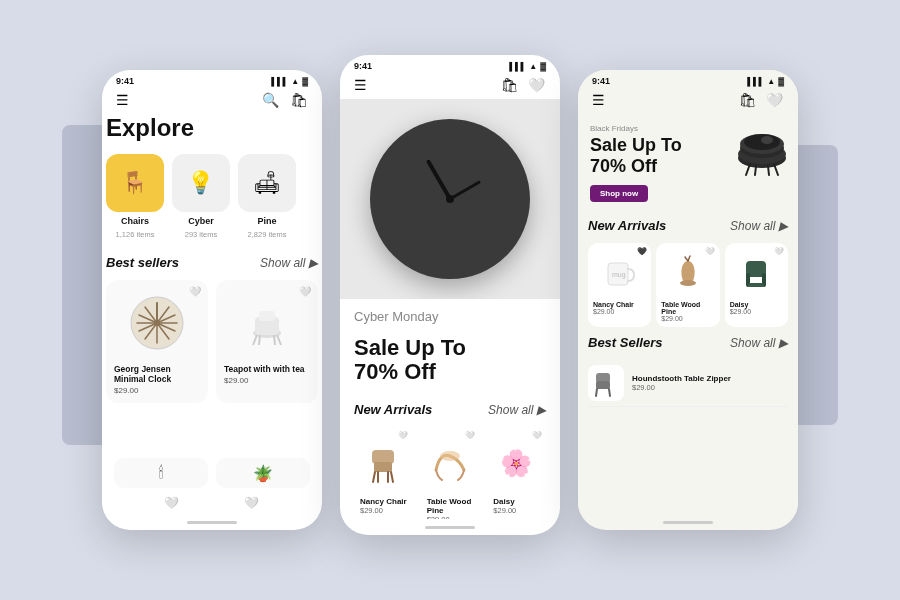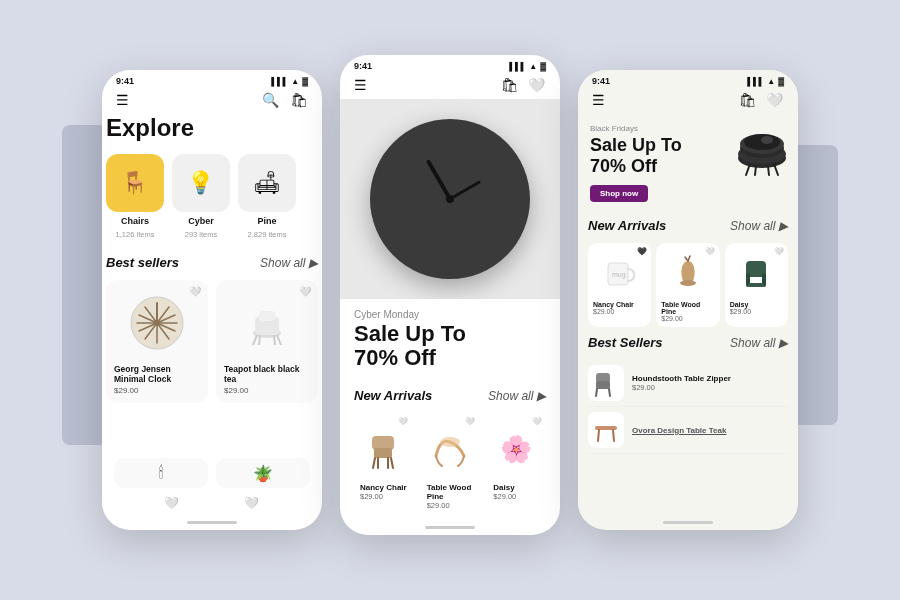--- a/index.html
+++ b/index.html
@@ -248,23 +248,23 @@
       transform-origin: bottom center;
       border-radius: 2px;
     }
     .clock-dot {
       width: 8px; height: 8px;
       background: #111;
       border-radius: 50%;
       z-index: 1;
     }
     .cyber-label {
-      font-size: 10px;
+      font-size: 13px;
       color: #888;
-      margin-bottom: 2px;
+      margin-bottom: 12px;
     }
     .sale-big {
       font-size: 22px;
       font-weight: 800;
       color: #111;
       line-height: 1.1;
       margin-bottom: 10px;
     }
     .middle-content {
       flex: 1;
@@ -514,21 +514,21 @@
 
               <ellipse cx="26" cy="36" rx="14" ry="5" fill="#ddd"></ellipse>
               <line x1="16" y1="38" x2="12" y2="48" stroke="#ccc" stroke-width="2"></line>
               <line x1="36" y1="38" x2="40" y2="48" stroke="#ccc" stroke-width="2"></line>
               <line x1="19" y1="38" x2="18" y2="48" stroke="#ccc" stroke-width="2"></line>
               <line x1="33" y1="38" x2="34" y2="48" stroke="#ccc" stroke-width="2"></line>
               <rect x="14" y="20" width="24" height="18" rx="4" fill="#e8e8e8"></rect>
               <rect x="18" y="14" width="16" height="10" rx="3" fill="#f0f0f0"></rect>
             </svg>
           </div>
-          <div class="product-name">Teapot black black tea</div>
+          <div class="product-name">Teapot with with tea</div>
           <div class="product-price">$29.00</div>
         </div>
       </div>
     </div>
 
     <div style="padding: 6px 12px; display: flex; gap: 8px; flex-shrink:0;">
       <div style="flex:1; background:#f9f9f9; border-radius:10px; height:30px; display:flex; align-items:center; justify-content:center;">
         <span style="font-size:16px;">🕯</span>
       </div>
       <div style="flex:1; background:#f9f9f9; border-radius:10px; height:30px; display:flex; align-items:center; justify-content:center;">
@@ -730,32 +730,20 @@
               <rect x="4" y="12" width="14" height="8" rx="2" fill="#777"></rect>
               <line x1="5" y1="20" x2="4" y2="27" stroke="#666" stroke-width="2" stroke-linecap="round"></line>
               <line x1="17" y1="20" x2="18" y2="27" stroke="#666" stroke-width="2" stroke-linecap="round"></line>
             </svg>
           </div>
           <div class="seller-info">
             <div class="seller-name">Houndstooth Table Zipper</div>
             <div class="seller-price">$29.00</div>
           </div>
         </div>
-        <div class="seller-item">
-          <div class="seller-img">
-            <svg width="28" height="28" viewBox="0 0 28 28">
-              <rect x="3" y="10" width="22" height="4" rx="2" fill="#c8906a"></rect>
-              <line x1="7" y1="14" x2="6" y2="25" stroke="#a87050" stroke-width="2" stroke-linecap="round"></line>
-              <line x1="21" y1="14" x2="22" y2="25" stroke="#a87050" stroke-width="2" stroke-linecap="round"></line>
-            </svg>
-          </div>
-          <div class="seller-info">
-            <div class="seller-name" style="text-decoration:underline; color:#555;">Ovora Design Table Teak</div>
-          </div>
-        </div>
       </div>
     </div>
 
     <div class="home-indicator">
       <div class="home-line"></div>
     </div>
   </div>
 </div>
 
 </body></html>

